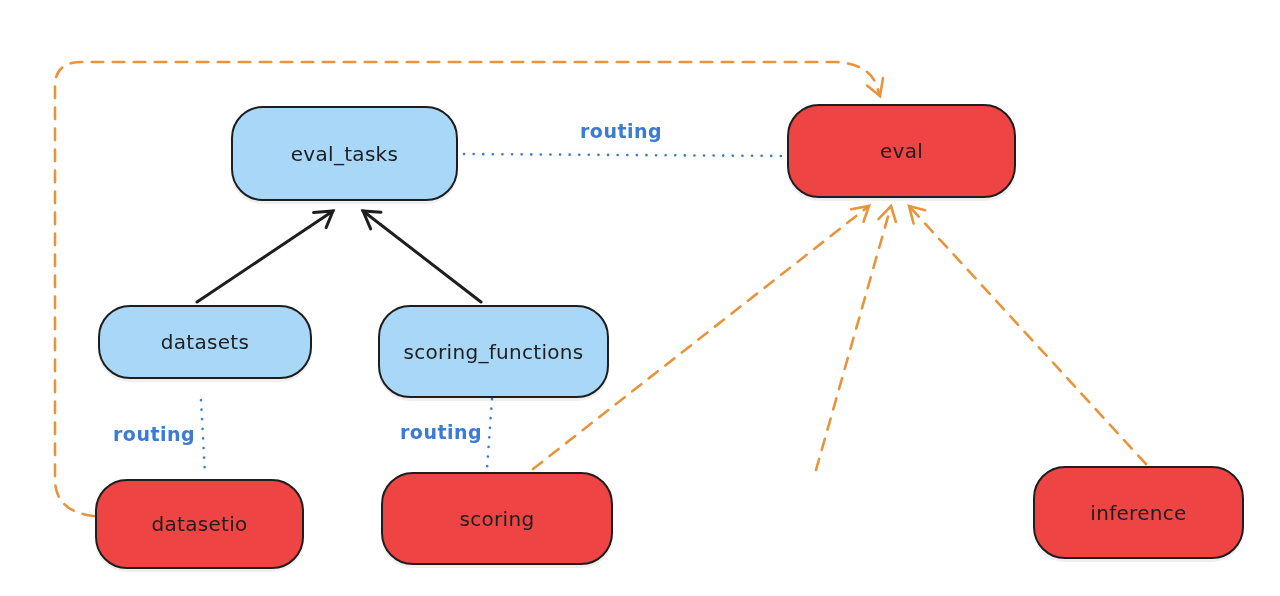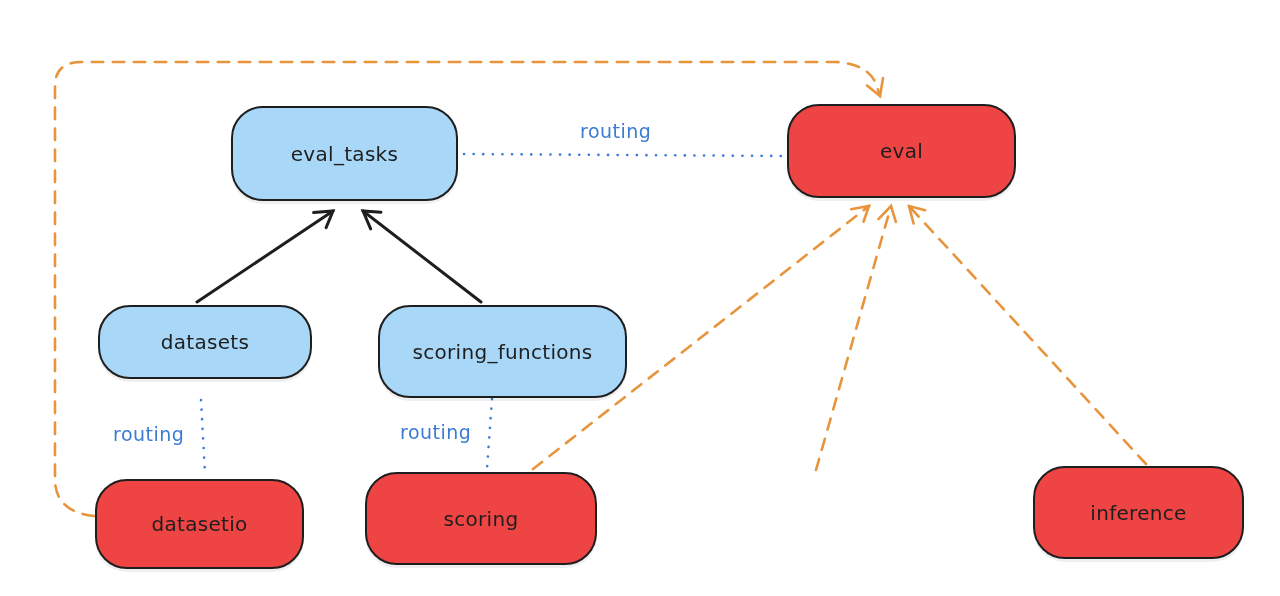--- a/index.html
+++ b/index.html
@@ -22,21 +22,21 @@
     box-shadow:0 3px 0 rgba(30,30,30,0.07);
     box-sizing:border-box;
   }
   .node.api{background:#a8d7f7;}
   .node.provider{background:#ef4444;}
   .node-label{white-space:nowrap;}
   .edge-label{
     position:absolute;
     color:#3b7bd3;
     font-size:19px;
-    font-weight:400;
+    font-weight:700;
     letter-spacing:0.5px;
     white-space:nowrap;
   }
 </style>
 </head>
 <body>
 
 <div class="canvas">
 
   <svg class="edges-svg" width="1280" height="596" viewBox="0 0 1280 596" xmlns="http://www.w3.org/2000/svg">
@@ -61,31 +61,31 @@
     <path d="M 1146 464 L 909 206" fill="none" stroke="#e8943c" stroke-width="2.6" stroke-linecap="round" stroke-dasharray="11.5 9.5" marker-end="url(#arrow-orange)"></path>
     <path d="M 94 516 Q 57 512 55 482 L 55 86 Q 55 62 82 62 L 836 62 Q 872 64 878 90 L 880 96" fill="none" stroke="#e8943c" stroke-width="2.6" stroke-linecap="round" stroke-dasharray="11.5 9.5" marker-end="url(#arrow-orange)"></path>
   </svg>
 
   <div class="node api" style="left:231px;top:106px;width:227px;height:95px">
     <span class="node-label">eval_tasks</span>
   </div>
   <div class="node api" style="left:98px;top:305px;width:214px;height:74px">
     <span class="node-label">datasets</span>
   </div>
-  <div class="node api" style="left:378px;top:305px;width:249px;height:93px">
+  <div class="node api" style="left:378px;top:305px;width:231px;height:93px">
     <span class="node-label">scoring_functions</span>
   </div>
 
   <div class="node provider" style="left:787px;top:104px;width:229px;height:94px">
     <span class="node-label">eval</span>
   </div>
   <div class="node provider" style="left:95px;top:479px;width:209px;height:90px">
     <span class="node-label">datasetio</span>
   </div>
-  <div class="node provider" style="left:365px;top:472px;width:232px;height:93px">
+  <div class="node provider" style="left:381px;top:472px;width:232px;height:93px">
     <span class="node-label">scoring</span>
   </div>
   <div class="node provider" style="left:1033px;top:466px;width:211px;height:93px">
     <span class="node-label">inference</span>
   </div>
 
   <div class="edge-label" style="left:580px;top:120px">routing</div>
   <div class="edge-label" style="left:113px;top:423px">routing</div>
   <div class="edge-label" style="left:400px;top:421px">routing</div>
 

